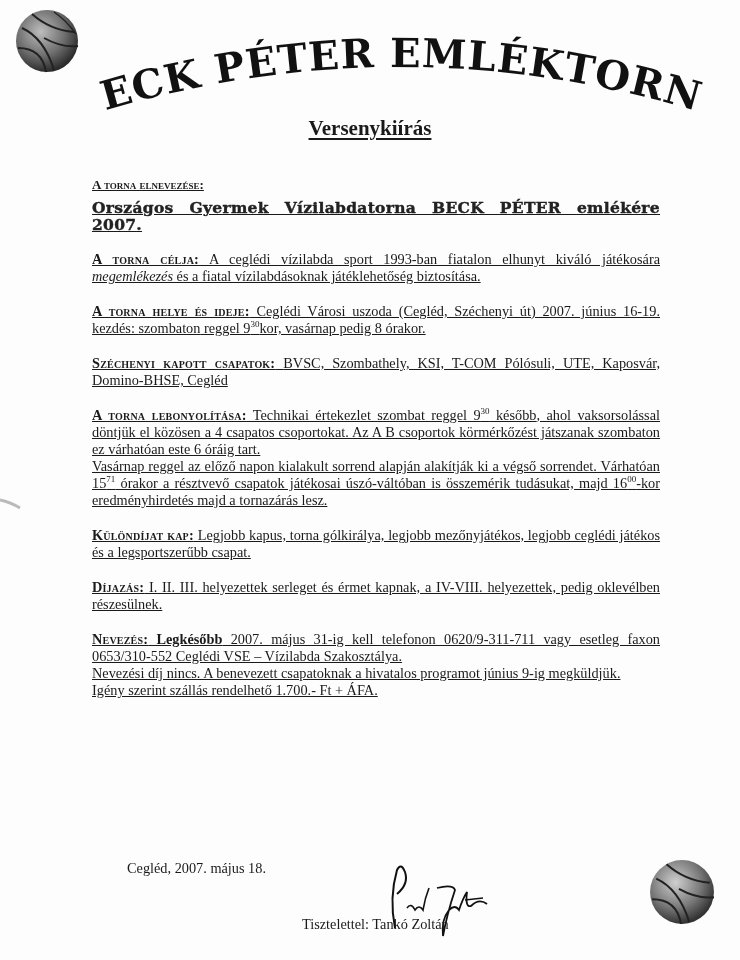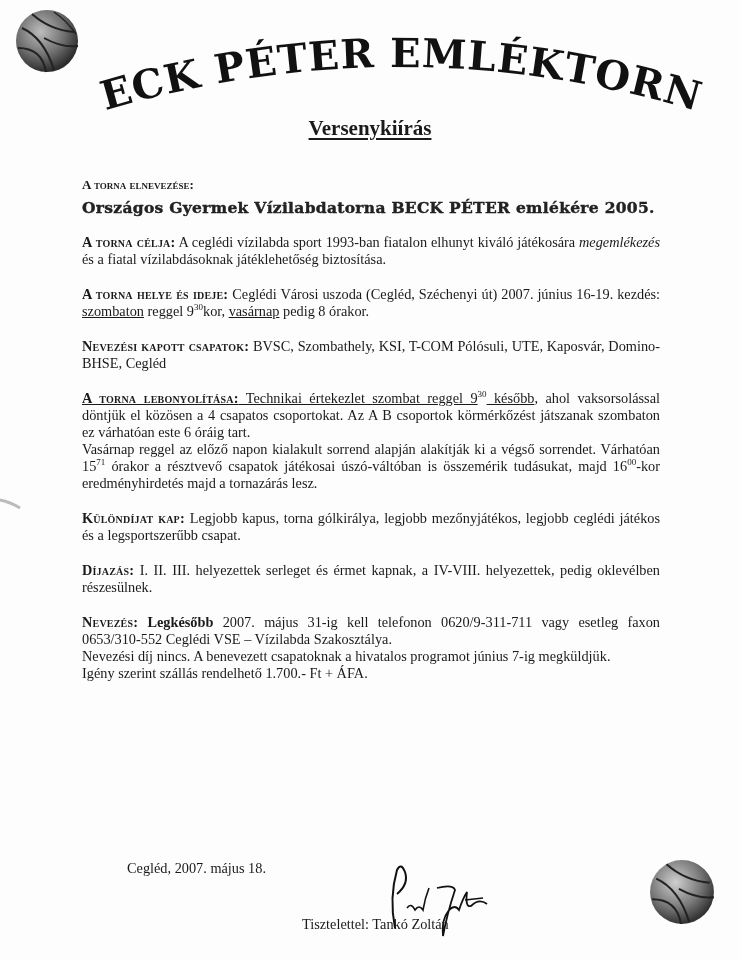--- a/index.html
+++ b/index.html
@@ -19,21 +19,21 @@
       font-family: "DejaVu Serif", serif; font-weight: bold; font-size: 40px; fill: #111;
       letter-spacing: 1px;
     }
 
     .subtitle {
       position: absolute; left: 0; width: 740px; top: 116px; text-align: center;
       font-size: 21px; font-weight: bold; text-decoration: underline; text-underline-offset: 3px;
     }
 
     .content { position: absolute; left: 80px; width: 580px; top: 176px; font-size: 14.3px; line-height: 17px; }
-    .para { margin: 0 0 18px 2px; text-align: justify; }
+    .para { margin: 0 0 18px 12px; text-align: justify; text-decoration: underline; }
     .para .line { display: block; }
     .lbl { font-weight: bold; font-variant: small-caps; letter-spacing: 0.2px; }
     .name-head { font-weight: bold; font-variant: small-caps; font-size: 13px; }
     .name-line {
       display: block; margin-top: 6px;
       font-family: "DejaVu Serif", serif; font-weight: bold; font-size: 15.5px;
       letter-spacing: 0.3px; color: #222;
       -webkit-text-stroke: 0.4px #222;
     }
     .u { text-decoration: underline; }
@@ -75,52 +75,52 @@
     <textPath href="#arcPath" startOffset="50%" text-anchor="middle">BECK PÉTER EMLÉKTORNA</textPath>
   </text>
 </svg>
 
 <div class="subtitle">Versenykiírás</div>
 
 <div class="content">
 
   <div class="para">
     <span class="name-head">A torna elnevezése:</span>
-    <span class="name-line">Országos Gyermek Vízilabdatorna BECK PÉTER emlékére 2005.</span>
+    <span class="name-line">Országos Gyermek Vízilabdatorna BECK PÉTER emlékére 2007.</span>
   </div>
 
   <div class="para">
     <span class="lbl">A torna célja:</span><span> A ceglédi vízilabda sport 1993-ban fiatalon elhunyt kiváló játékosára </span><span class="i">megemlékezés</span><span> és a fiatal vízilabdásoknak játéklehetőség biztosítása.</span>
   </div>
 
 
   <div class="para">
     <span class="lbl">A torna helye és ideje:</span><span> Ceglédi Városi uszoda (Cegléd, Széchenyi út) 2007. június 16-19. kezdés: </span><span class="u">szombaton</span><span> reggel 9</span><sup>30</sup><span>kor, </span><span class="u">vasárnap</span><span> pedig 8 órakor.</span>
   </div>
 
   <div class="para">
-    <span class="lbl">Nevezési kapott csapatok:</span> <span>BVSC, Szombathely, KSI, T-COM Pólósuli, UTE, Kaposvár, Domino-BHSE, Cegléd</span>
+    <span class="lbl">Széchenyi kapott csapatok:</span> <span>BVSC, Szombathely, KSI, T-COM Pólósuli, UTE, Kaposvár, Domino-BHSE, Cegléd</span>
   </div>
 
   <div class="para">
     <span class="lbl u">A torna lebonyolítása:</span><span class="u"> Technikai értekezlet </span><span class="u">szombat reggel 9</span><sup>30</sup><span class="u"> később</span><span>, ahol vaksorsolással döntjük el közösen a 4 csapatos csoportokat. Az A B csoportok körmérkőzést játszanak szombaton ez várhatóan este 6 óráig tart.</span>
     <span class="line"><span>Vasárnap reggel az előző napon kialakult sorrend alapján alakítják ki a végső sorrendet. Várhatóan 15</span><sup>71</sup><span> órakor a résztvevő csapatok játékosai úszó-váltóban is összemérik tudásukat, majd 16</span><sup>00</sup><span>-kor eredményhirdetés majd a tornazárás lesz.</span></span>
   </div>
 
   <div class="para">
     <span class="lbl">Különdíjat kap:</span><span> Legjobb kapus, torna gólkirálya, legjobb mezőnyjátékos, legjobb ceglédi játékos és a legsportszerűbb csapat.</span>
   </div>
 
   <div class="para">
     <span class="lbl">Díjazás:</span><span> I. II. III. helyezettek serleget és érmet kapnak, a IV-VIII. helyezettek, pedig oklevélben részesülnek.</span>
   </div>
 
   <div class="para">
     <span class="lbl">Nevezés:</span><span class="b"> Legkésőbb</span><span> 2007. május 31-ig kell telefonon 0620/9-311-711 vagy esetleg faxon 0653/310-552 Ceglédi VSE – Vízilabda Szakosztálya.</span>
-    <span class="line">Nevezési díj nincs. A benevezett csapatoknak a hivatalos programot június 7-ig megküldjük.</span>
+    <span class="line">Nevezési díj nincs. A benevezett csapatoknak a hivatalos programot június 9-ig megküldjük.</span>
     <span class="line">Igény szerint szállás rendelhető 1.700.- Ft + ÁFA.</span>
   </div>
 </div>
 
 <div class="date-line">Cegléd, 2007. május 18.</div>
 
 <svg class="signature" viewBox="0 0 120 80">
   <path d="M20 70 Q14 40 22 12 Q26 4 30 14 Q34 26 22 36" stroke="#111" stroke-width="2" fill="none"></path>
   <path d="M32 50 Q36 44 40 52 Q44 46 48 52 Q50 40 54 30" stroke="#111" stroke-width="1.6" fill="none"></path>
   <path d="M62 30 Q78 26 80 32 Q72 56 68 78 Q66 62 74 52 Q80 46 84 52 Q88 40 92 34 Q90 50 96 48 Q104 40 112 46" stroke="#111" stroke-width="1.8" fill="none"></path>

